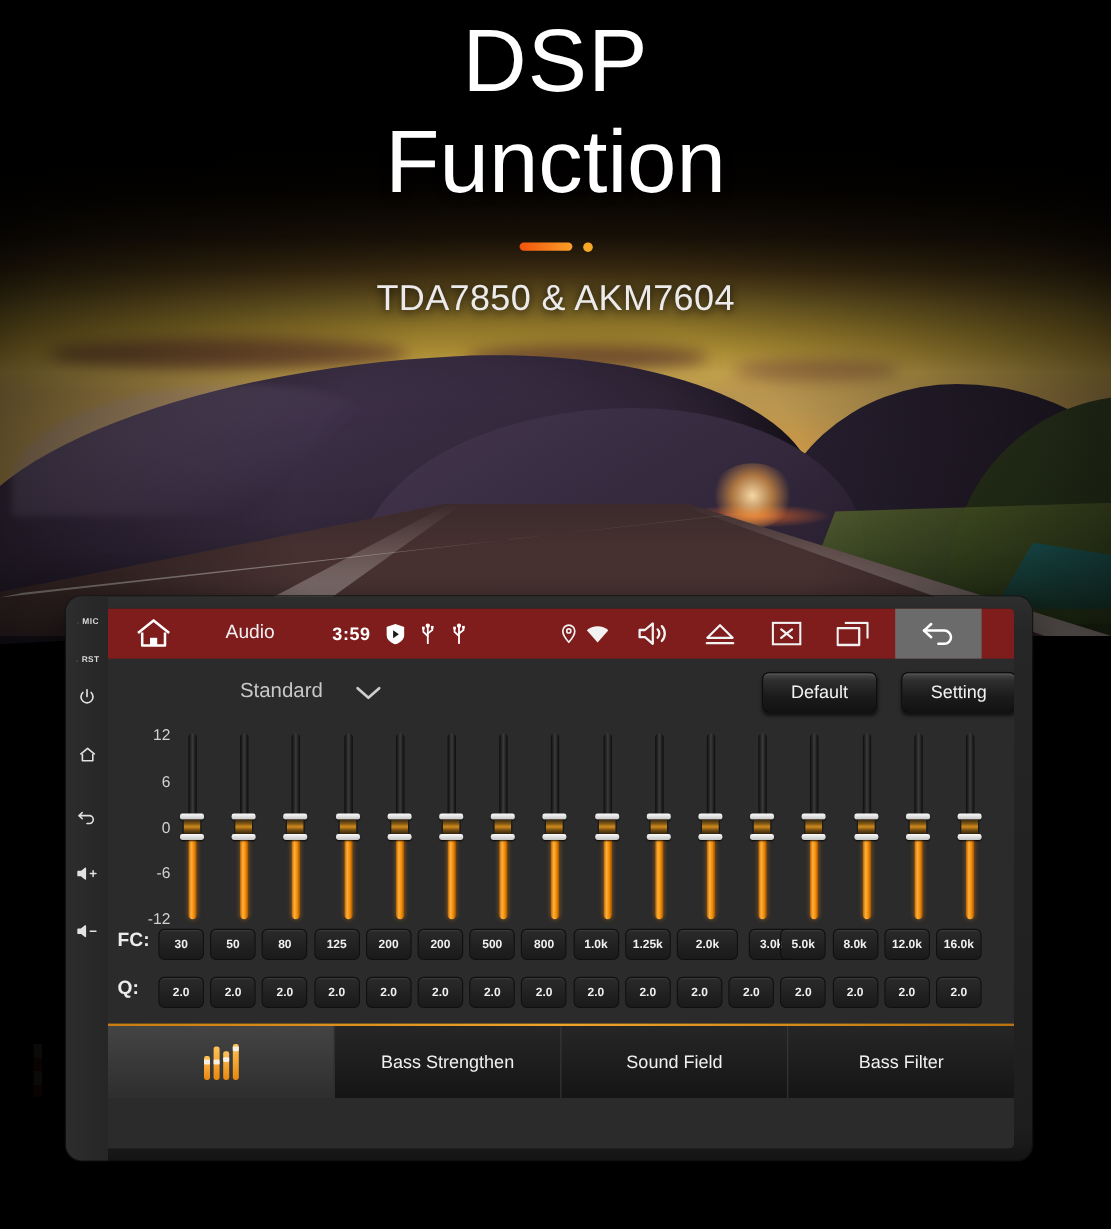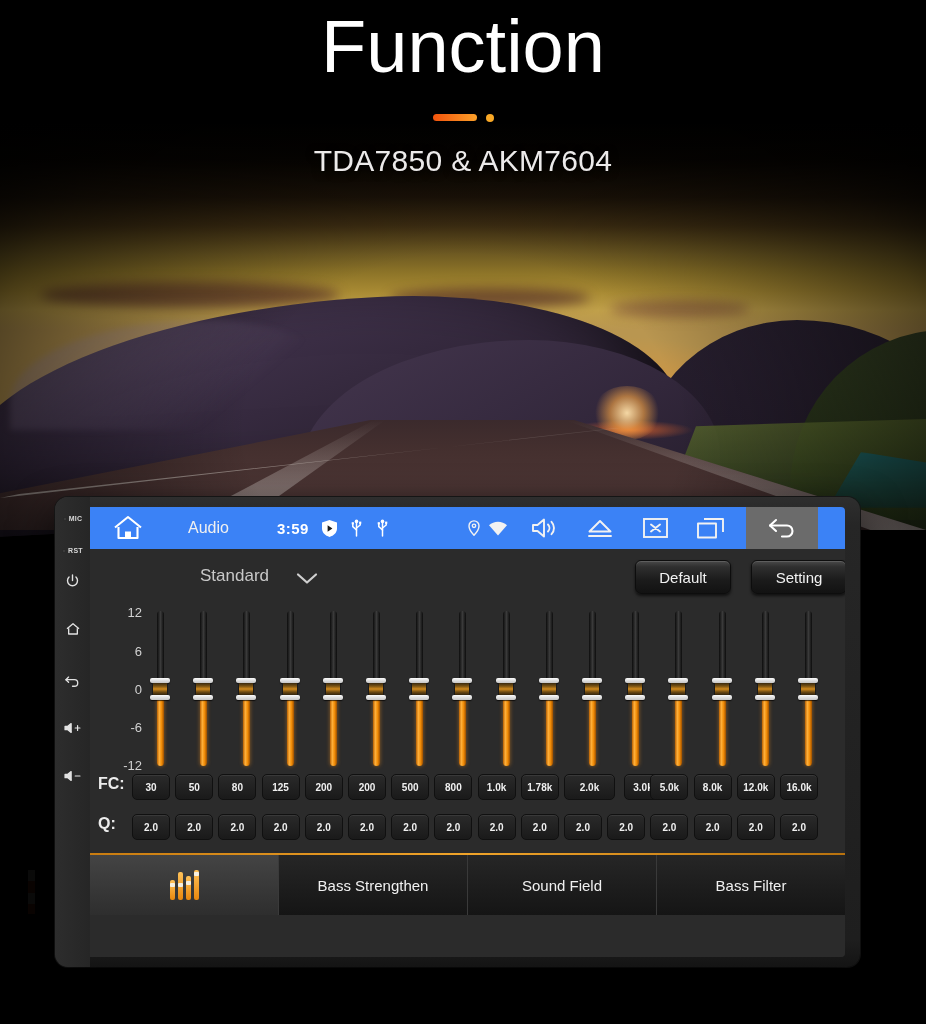--- a/index.html
+++ b/index.html
@@ -182,21 +182,21 @@
   
   #screen {
     position:absolute; left:35px; top:10px; width:755px; height:450px;
     background:#242424; overflow:hidden;
     border-radius:0 4px 4px 0;
   }
 
   
   #statusbar {
     position:absolute; left:0; top:0; width:755px; height:42px;
-    background:#3b82f6;
+    background:#7f1d1d;
     display:flex; align-items:center;
   }
   #statusbar .sb-title {
     color:#f0f0f0; font-size:16px; font-weight:400;
   }
   .sb-time { color:#fff; font-size:15px; font-weight:700; letter-spacing:.5px; }
   .sb-ico { color:#f2f2f2; display:flex; align-items:center; }
   .sb-ico svg { display:block; }
   .sb-back {
     width:72px; height:42px; background:#6b6b6b;
@@ -359,20 +359,21 @@
     <div class="post" style="left:585px; top:427px; height:12px;"></div>
     <div class="post" style="left:596px; top:427px; height:11px;"></div>
   </div>
   <div class="rail-line"></div>
 
   <div class="vignette"></div>
   <div class="bottom-glow"></div>
 </div>
 
 <div id="title-block">
+  <div class="t-line1">DSP</div>
   <div class="t-line2">Function</div>
   <div class="divider-row">
     <div class="dash"></div>
     <div class="dot"></div>
   </div>
   <div class="subtitle">TDA7850 &amp; AKM7604</div>
 </div>
 
 <div id="device">
 
@@ -682,21 +683,21 @@
         <div id="fc-host">
             <div class="cell" style="left: 42px; width: 38px;">30</div>
             <div class="cell" style="left: 85.2px; width: 38px;">50</div>
             <div class="cell" style="left: 128.4px; width: 38px;">80</div>
             <div class="cell" style="left: 171.6px; width: 38px;">125</div>
             <div class="cell" style="left: 214.8px; width: 38px;">200</div>
             <div class="cell" style="left: 258px; width: 38px;">200</div>
             <div class="cell" style="left: 301.2px; width: 38px;">500</div>
             <div class="cell" style="left: 344.4px; width: 38px;">800</div>
             <div class="cell" style="left: 387.6px; width: 38px;">1.0k</div>
-            <div class="cell" style="left: 430.8px; width: 38px;">1.78k</div>
+            <div class="cell" style="left: 430.8px; width: 38px;">1.25k</div>
             <div class="cell" style="left: 474px; width: 51px;">2.0k</div>
             <div class="cell" style="left: 534px; width: 38px;">3.0k</div>
             <div class="cell" style="left: 560.4px; width: 38px;">5.0k</div>
             <div class="cell" style="left: 603.6px; width: 38px;">8.0k</div>
             <div class="cell" style="left: 646.8px; width: 38px;">12.0k</div>
             <div class="cell" style="left: 690px; width: 38px;">16.0k</div>
           </div>
       </div>
 
       <div class="fq-row" style="top:262px;">

